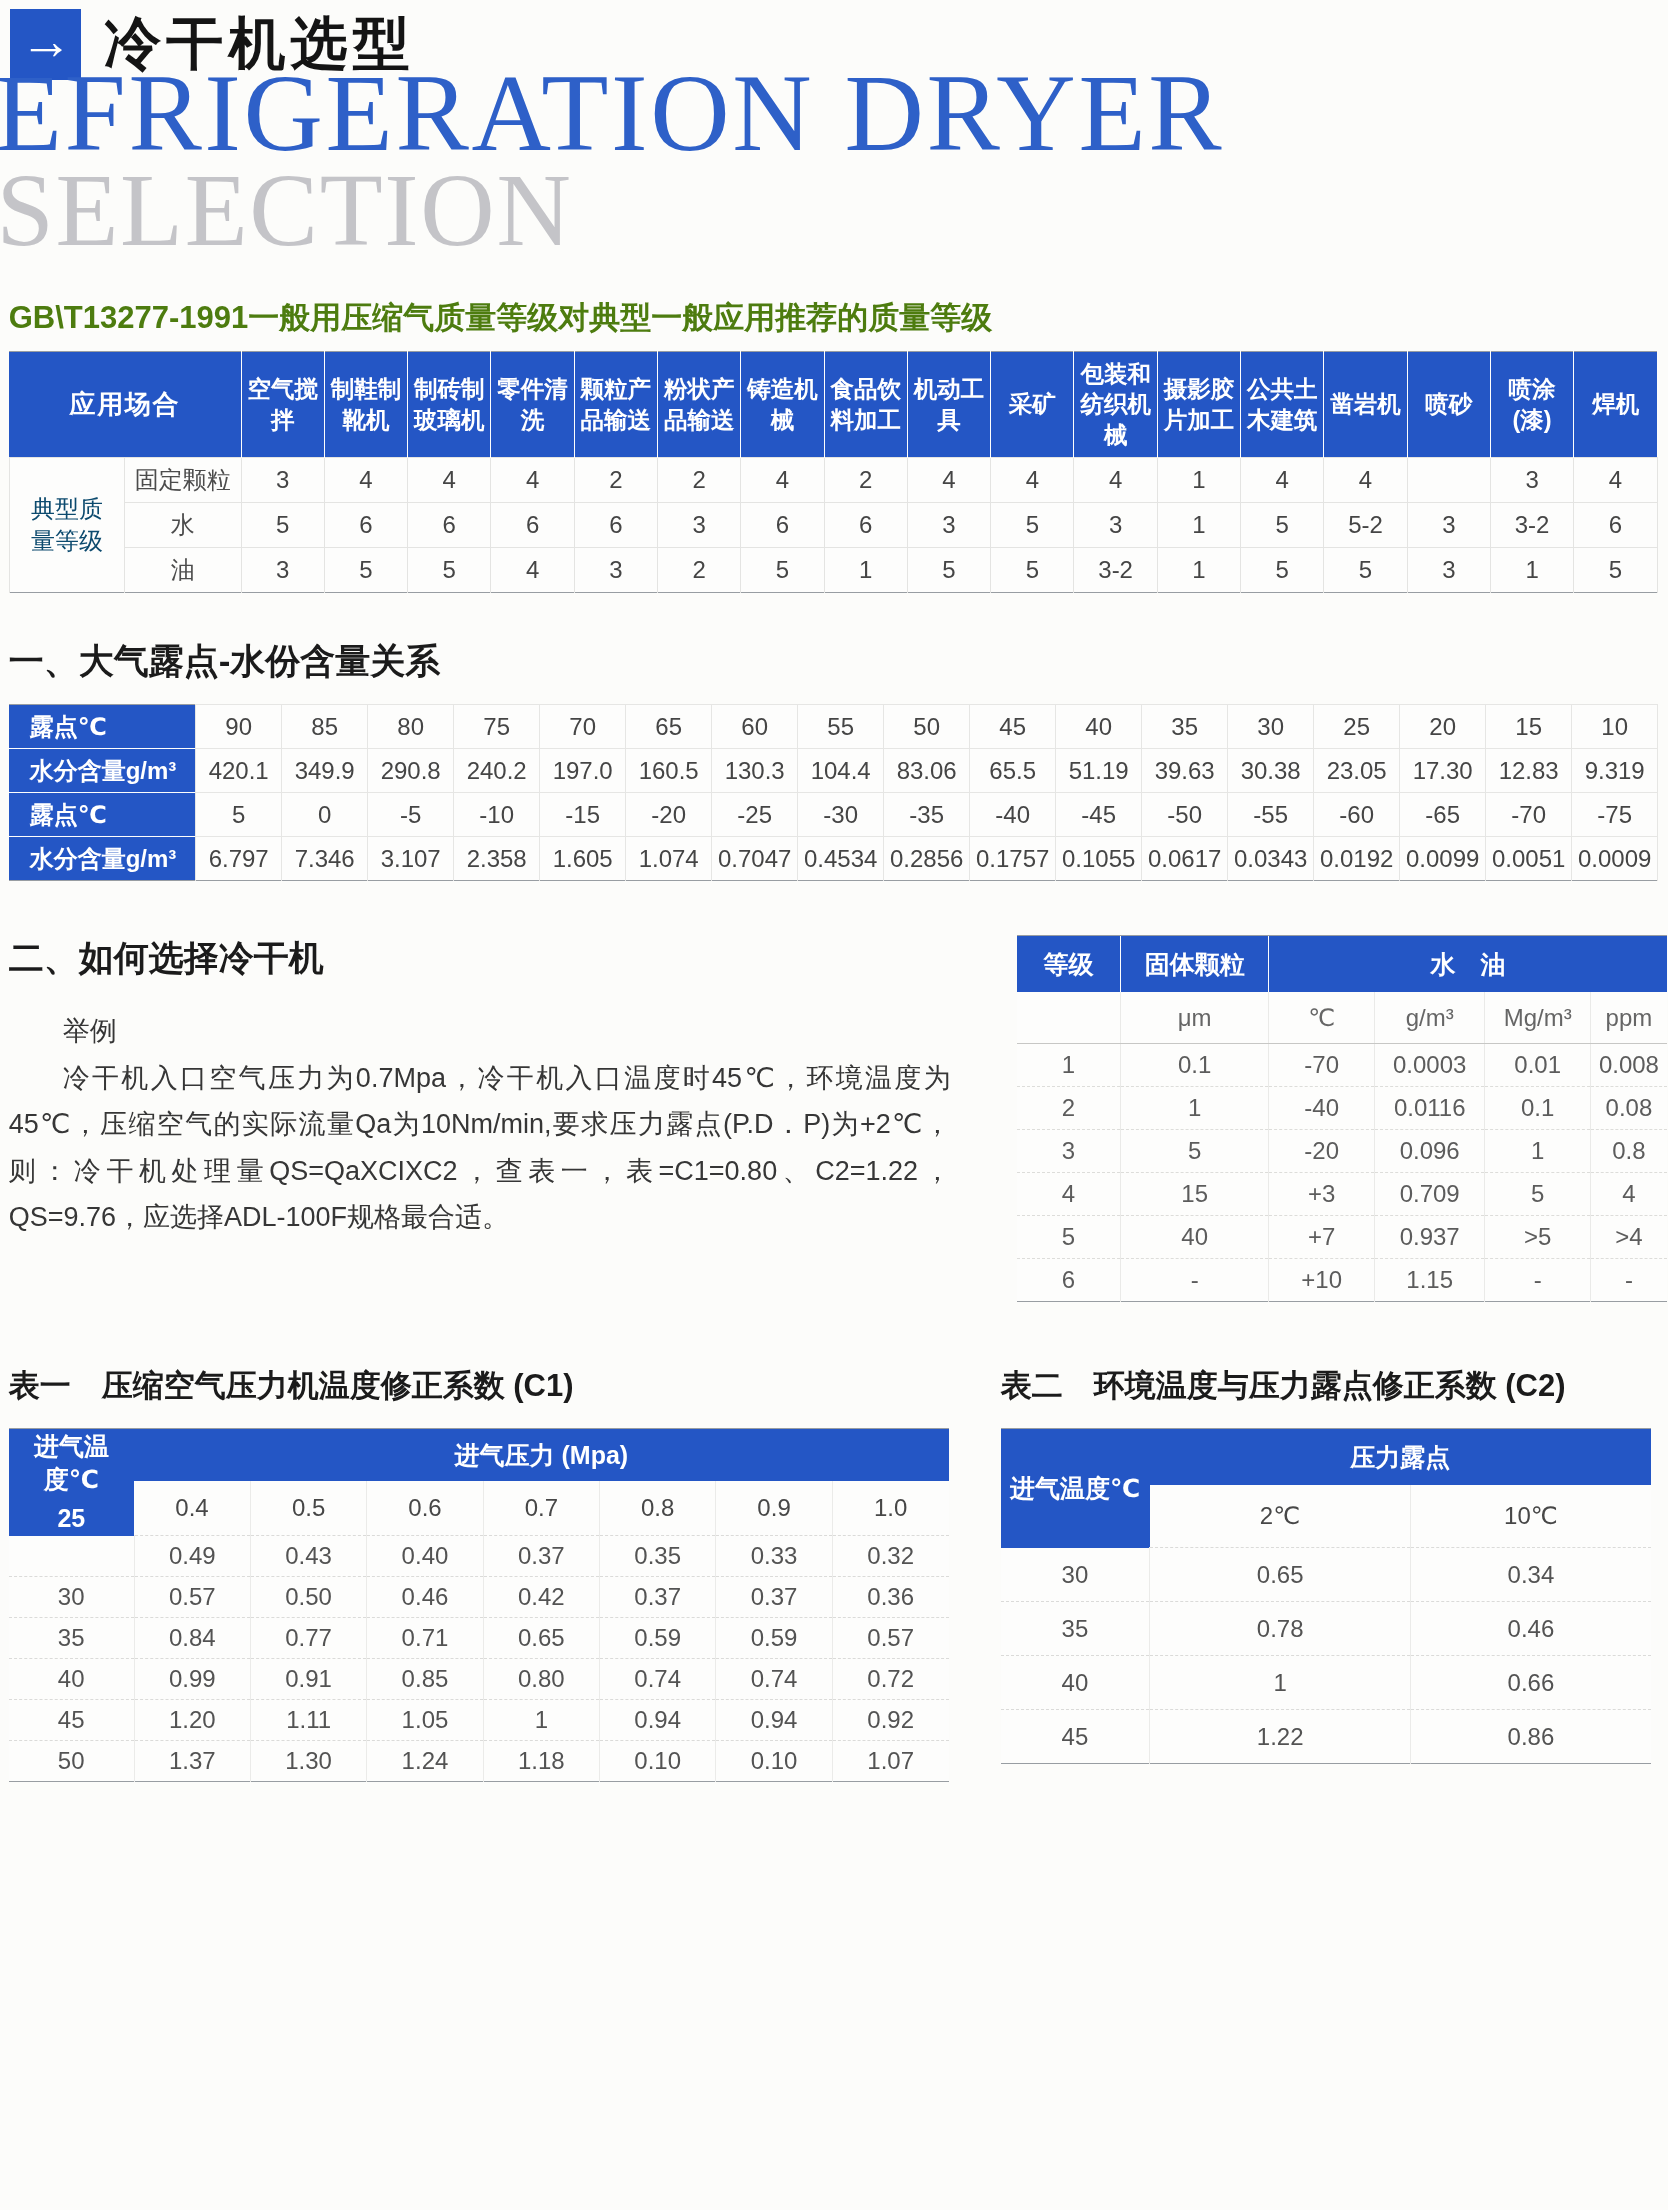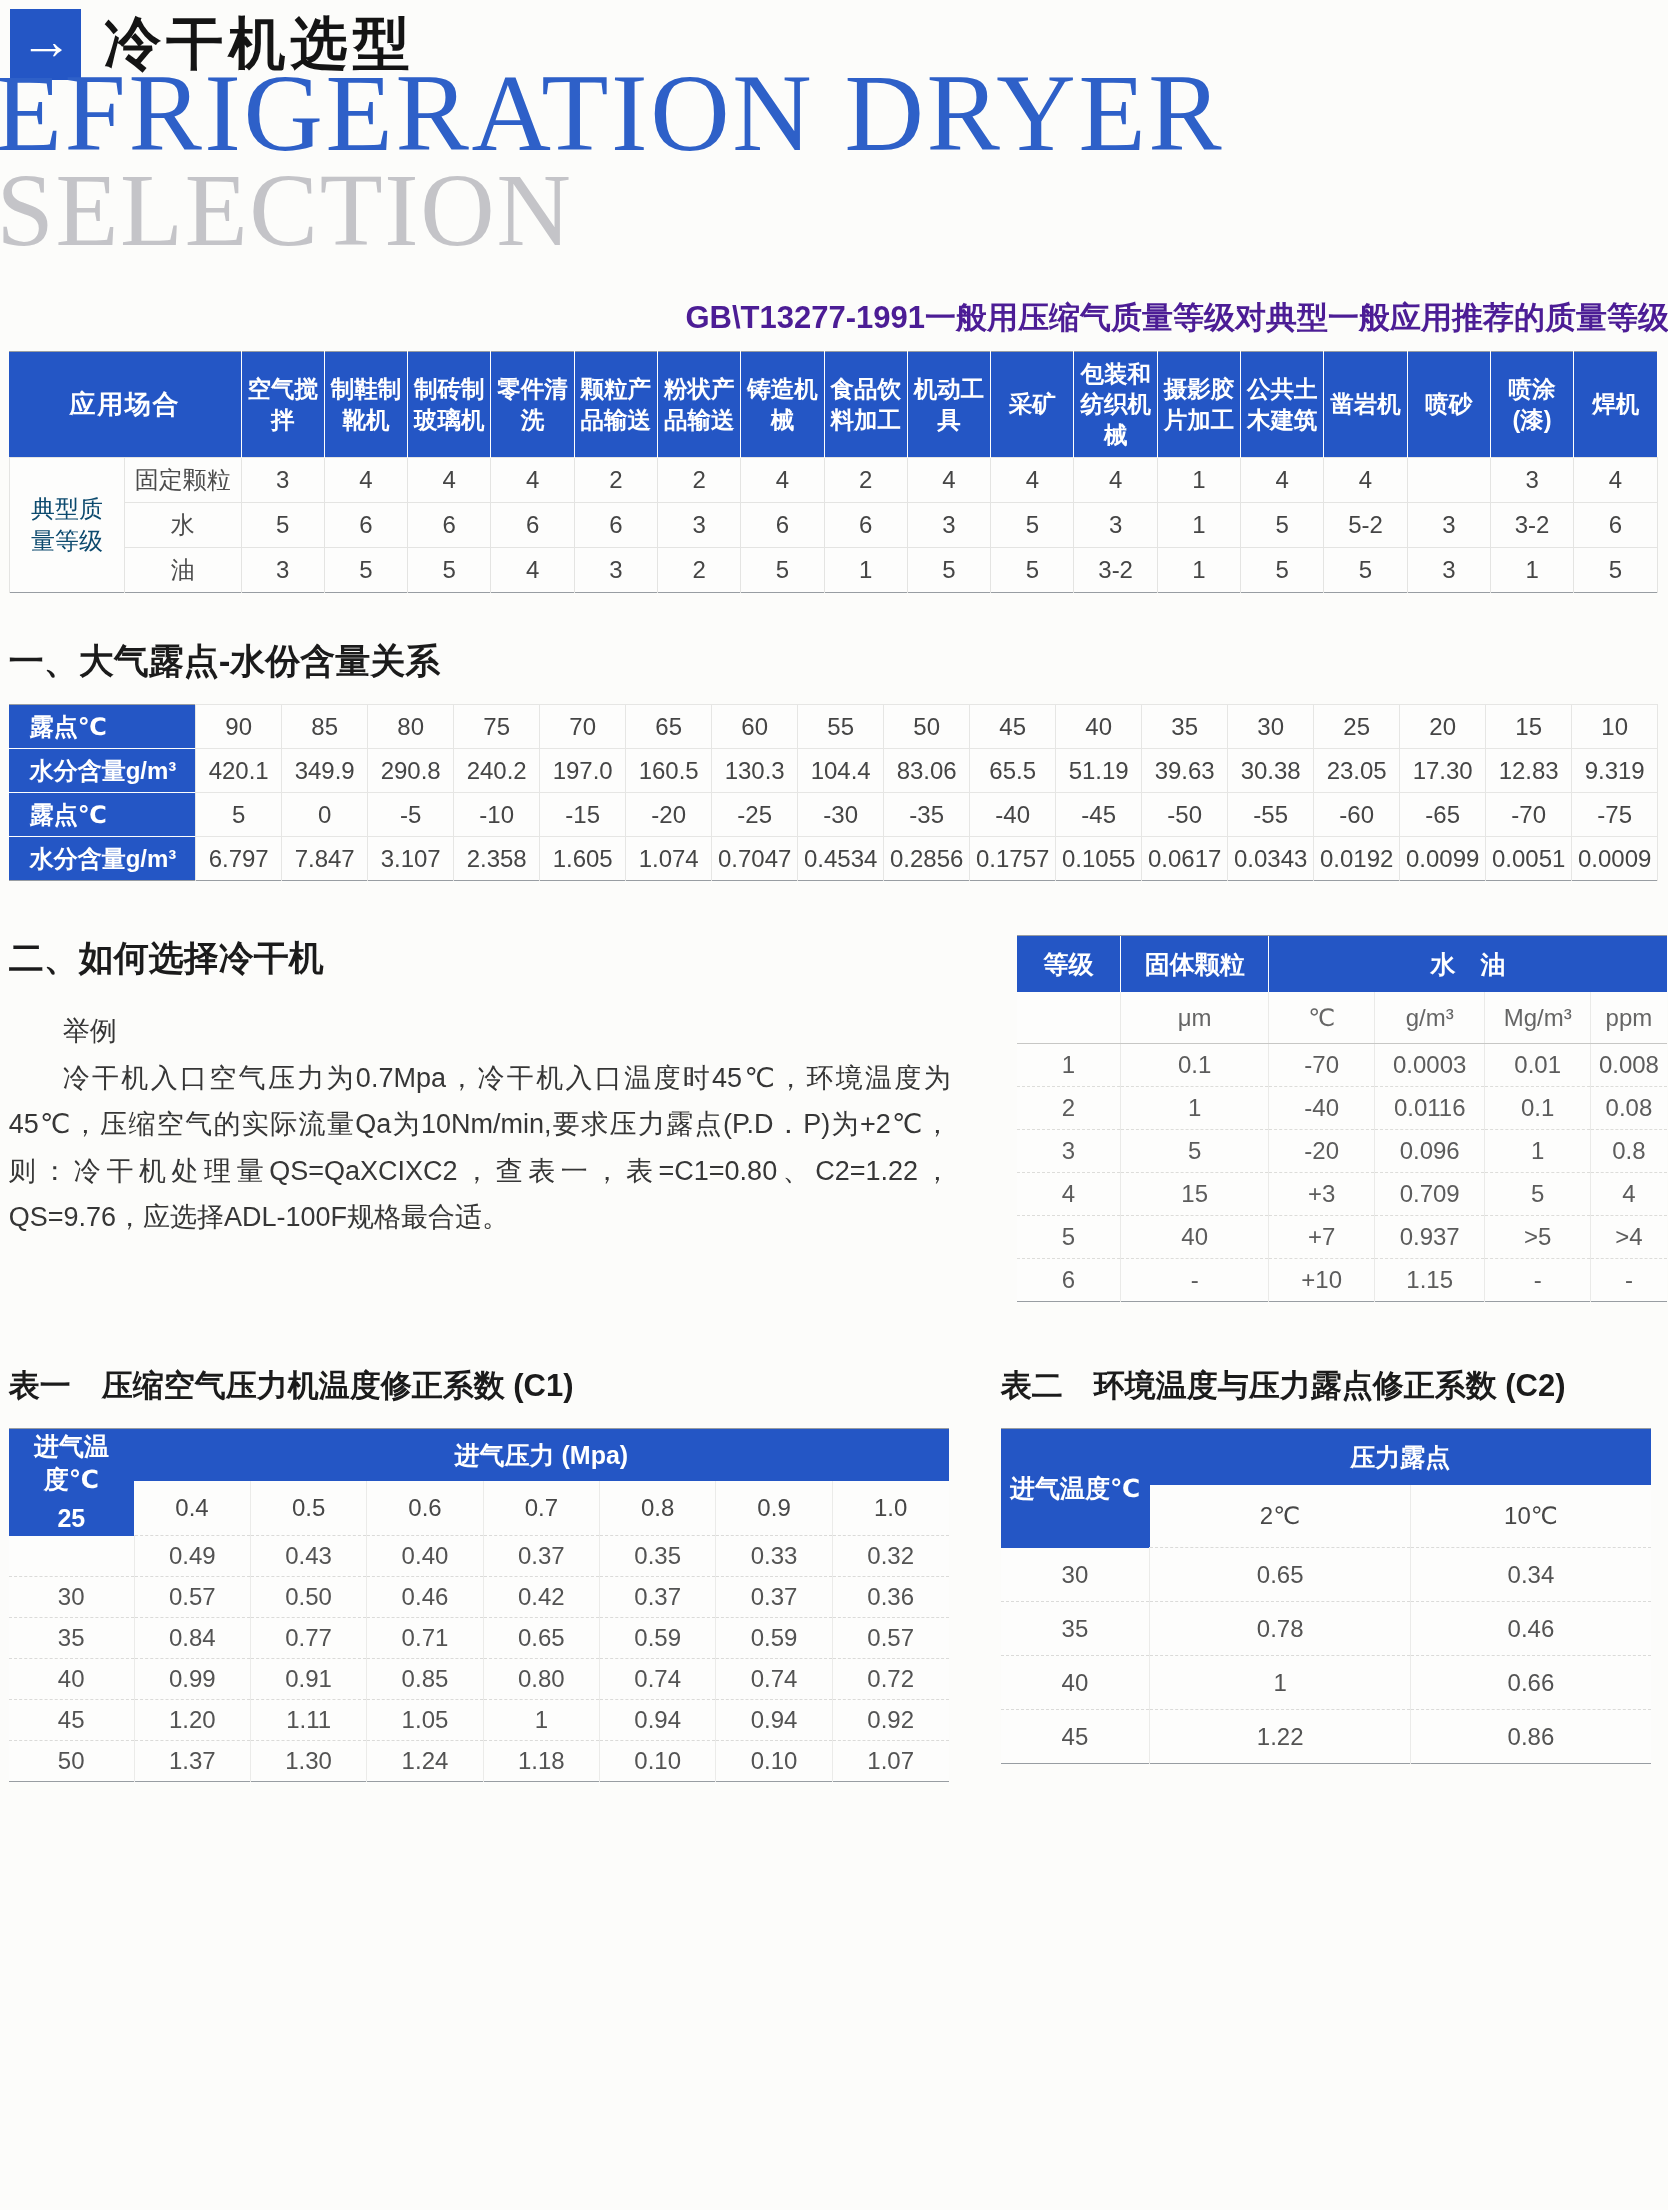--- a/index.html
+++ b/index.html
@@ -26,21 +26,21 @@
     margin:-19px 0 0 -5.2px;letter-spacing:2.6px;white-space:nowrap;font-weight:500;
   }
   .title-en2{
     font-family:"Liberation Serif","DejaVu Serif",serif;
     font-size:103px;line-height:.95;color:var(--title-gray);
     margin:-3.5px 0 0 -3.5px;letter-spacing:1.7px;white-space:nowrap;font-weight:500;
   }
   
   .intro{margin:129px 24px 0 31px;font-size:27px;line-height:1.74;color:#343434;text-align:justify;text-indent:2em;}
   
-  .gb-title{margin:37px 0 12px 8.7px;font-size:31px;font-weight:700;color:#4c1d95;text-align:right;}
+  .gb-title{margin:37px 0 12px 8.7px;font-size:31px;font-weight:700;color:#4d7c0f;}
   .sec-title{margin:45px 0 19px 8.7px;font-size:35px;font-weight:700;color:#1b1b1b;}
   .sub-title{margin:0 0 26px 0;font-size:35px;font-weight:700;color:#1b1b1b;}
   .tbl-title{margin:0 0 21px 0;font-size:31px;font-weight:700;color:#1b1b1b;}
   
   table{border-collapse:collapse;table-layout:fixed;background:#fdfdfc;
         border-top:1.7px solid #989da2;border-bottom:1.7px solid #989da2;}
   th,td{text-align:center;vertical-align:middle;overflow:hidden;}
   .blue{background:var(--header-blue);color:#fff;font-weight:600;}
   
   .gb{width:1649px;margin-left:8.7px;}
@@ -291,21 +291,21 @@
           <td>-50</td>
           <td>-55</td>
           <td>-60</td>
           <td>-65</td>
           <td>-70</td>
           <td>-75</td>
         </tr>
         <tr>
           <th>水分含量g/m³</th>
           <td>6.797</td>
-          <td>7.847</td>
+          <td>7.346</td>
           <td>3.107</td>
           <td>2.358</td>
           <td>1.605</td>
           <td>1.074</td>
           <td>0.7047</td>
           <td>0.4534</td>
           <td>0.2856</td>
           <td>0.1757</td>
           <td>0.1055</td>
           <td>0.0617</td>

